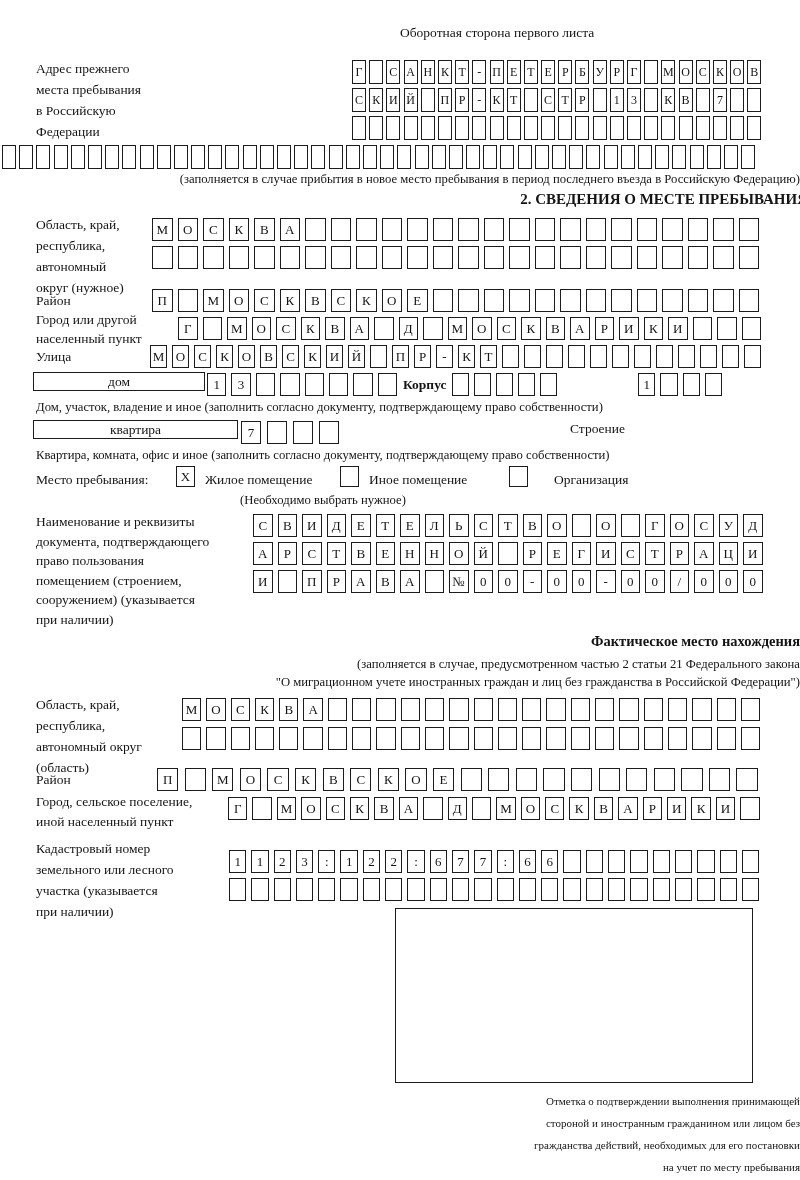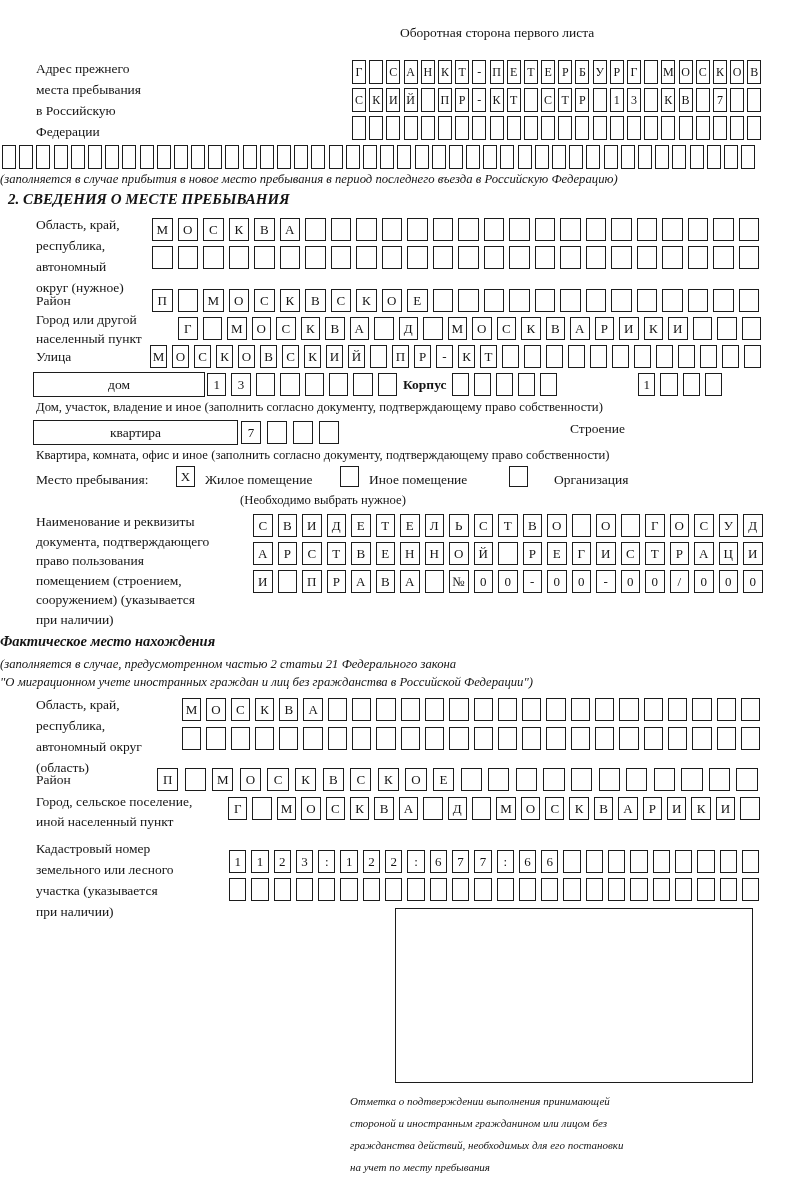--- a/index.html
+++ b/index.html
@@ -6,21 +6,21 @@
   html,body { margin:0; padding:0; background:#fff; }
   .page {
     position:relative; width:800px; height:1180px; background:#ffffff;
     font-family:"Liberation Serif","DejaVu Serif",serif; color:#141414;
     overflow:hidden;
   }
   .abs { position:absolute; }
   .lbl { font-size:13.5px; line-height:21px; }
   .cap { font-size:12.7px; }
   .bold { font-weight:bold; }
-  .ctr { text-align:left;font-style:italic; }
+  .ctr { text-align:right; }
   .right { text-align:left; }
 
   .cellrow { position:absolute; display:flex; }
   .cell {
     flex:0 0 auto; display:inline-flex; align-items:center; justify-content:center;
     border:1.6px solid #1c1c1c; height:23px; background:#fff;
     font-size:13px; line-height:1; font-family:"Liberation Serif",serif;
   }
   .cw17 .cell { width:14px;   margin-right:3.2px; height:24px; font-size:12px; }
   .cw22 .cell { width:17px;   margin-right:5px; }
@@ -28,21 +28,21 @@
   .cw24 .cell { width:19.5px; margin-right:5px; }
   .cw24b .cell{ width:19.3px; margin-right:5px; }
   .cw24c .cell{ width:19.4px; margin-right:5px; }
   .cw25 .cell { width:20.5px; margin-right:5px; }
   .cw26 .cell { width:20px;   margin-right:6px; }
   .cw27 .cell { width:21.3px; margin-right:6.3px; }
 
   .labelbox {
     position:absolute; border:1.6px solid #1c1c1c; background:#fff;
     display:flex; align-items:center; justify-content:center;
-    font-size:13.5px; height:25px;
+    font-size:13.5px; height:19px;
   }
   .checkbox {
     position:absolute; width:19px; height:21px; border:1.6px solid #1c1c1c;
     display:flex; align-items:center; justify-content:center; font-size:13px;
     background:#fff;
   }
   .bigbox { position:absolute; border:1.8px solid #1c1c1c; background:#fff; }
   .lbl-line { white-space:nowrap; }
 </style>
 </head>

